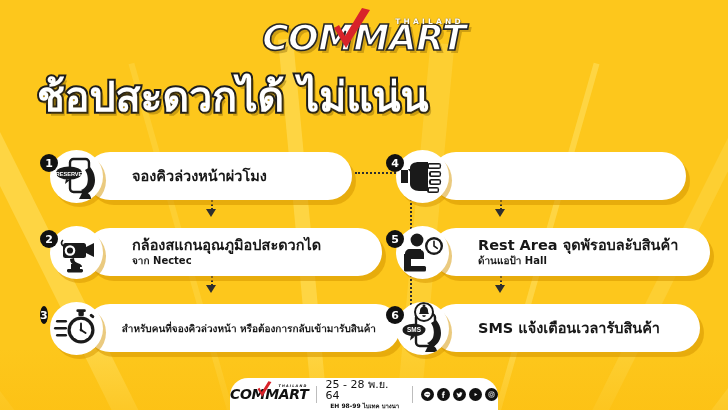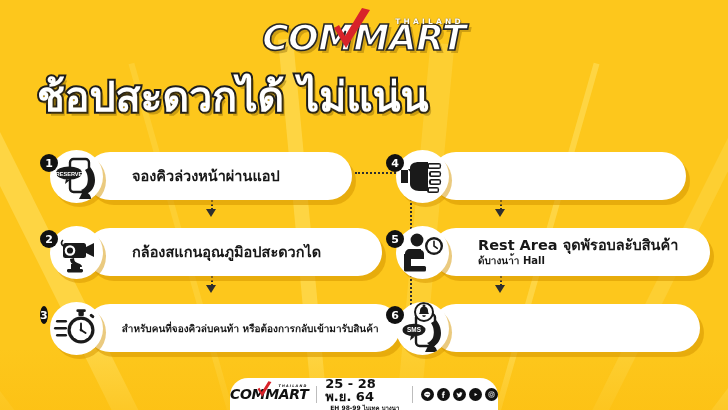--- a/index.html
+++ b/index.html
@@ -67,21 +67,21 @@
   .footer{position:absolute;left:50%;bottom:0;transform:translateX(-50%);
           width:268px;height:32px;background:#fff;border-radius:18px 18px 0 0;
           display:flex;align-items:center;justify-content:center;gap:8px;}
   .f-logo{position:relative;font-size:14px;font-weight:bold;font-style:italic;
           color:#111;letter-spacing:-0.3px;}
   .f-thai{position:absolute;right:1px;top:-2px;font-size:3.4px;font-weight:bold;
           letter-spacing:1.2px;color:#111;}
   .f-check{position:absolute;left:26px;top:-5px;width:17px;height:19px;}
   .f-sep{width:1px;height:17px;background:#bdbdbd;}
   .f-date{display:flex;flex-direction:column;align-items:center;line-height:1;}
-  .f-d1{font-size:13px;font-weight:bold;color:#111;}
+  .f-d1{font-size:11px;font-weight:normal;color:#111;}
   .f-d2{font-size:6px;font-weight:bold;color:#111;margin-top:2px;}
   .socials{display:flex;gap:3px;align-items:center;}
   .soc{width:13px;height:13px;border-radius:50%;background:#111;
        display:flex;align-items:center;justify-content:center;}
   .soc svg{width:9px;height:9px;fill:#fff;}
 </style>
 </head>
 <body>
 
 <div id="stage">
@@ -137,41 +137,42 @@
         <rect x="23" y="13" width="13" height="24" fill="#fff"></rect>
         <path d="M36 44c6-2 9-8 9-14 0-8-5-13-5-13l-5 3s3 4 3 9-2 9-7 11z" fill="#1a1a1a"></path>
         <path d="M33 41c5 1 8 4 8 8h-12z" fill="#1a1a1a"></path>
         <ellipse cx="19" cy="23" rx="13" ry="6.6" fill="#1a1a1a"></ellipse>
         <path d="M16 29l-1 5 5-4z" fill="#1a1a1a"></path>
         <text x="19" y="25.6" font-size="5.6" font-weight="bold" fill="#fff" text-anchor="middle" font-family="'Liberation Sans',sans-serif">RESERVE</text>
       </svg>
     </div>
     <div class="badge">1</div>
     <div class="txt">
-      <div class="t1 only">จองคิวล่วงหน้าผ่านแอป</div>
+      <div class="t1 only">จองคิวล่วงหน้าผ่วโมง</div>
     </div>
   </div>
 
   <div class="card" style="left:42px;top:228px;width:310px;">
     <div class="pill" style="width:296px;"></div>
     <div class="icon-circle">
       <svg viewBox="0 0 53 53" width="53" height="53">
         <rect x="13" y="17" width="23" height="15" rx="2.5" fill="#1a1a1a"></rect>
         <path d="M36 21l8-4v14l-8-4z" fill="#1a1a1a"></path>
         <circle cx="20" cy="24.5" r="5.3" fill="#fff"></circle>
         <circle cx="20" cy="24.5" r="3.1" fill="#1a1a1a"></circle>
         <path d="M24 32c0 7 8 4 8 9h-4c0-2-8-1-8-8z" fill="#1a1a1a"></path>
         <rect x="21" y="38" width="9" height="6" fill="#1a1a1a"></rect>
         <rect x="17" y="43" width="16" height="3.4" rx="1.4" fill="#1a1a1a"></rect>
         <path d="M13 14c-2 2-2 4 0 6" stroke="#1a1a1a" stroke-width="1.6" fill="none"></path>
       </svg>
     </div>
     <div class="badge">2</div>
     <div class="txt">
       <div class="t1">กล้องสแกนอุณภูมิอปสะดวกได</div>
+      <div class="t2">จาก Nectec</div>
     </div>
   </div>
 
   <div class="card" style="left:42px;top:304px;width:320px;">
     <div class="pill" style="width:314px;"></div>
     <div class="icon-circle">
       <svg viewBox="0 0 53 53" width="53" height="53">
         <rect x="6" y="18" width="11" height="2.6" rx="1.3" fill="#1a1a1a"></rect>
         <rect x="4" y="25" width="13" height="2.6" rx="1.3" fill="#1a1a1a"></rect>
         <rect x="6" y="32" width="11" height="2.6" rx="1.3" fill="#1a1a1a"></rect>
@@ -179,21 +180,21 @@
         <circle cx="31" cy="28" r="10.3" fill="#fff"></circle>
         <rect x="28.4" y="9.5" width="5.4" height="4.4" rx="1" fill="#1a1a1a"></rect>
         <rect x="26.4" y="7.2" width="9.4" height="2.8" rx="1.3" fill="#1a1a1a"></rect>
         <rect x="39.5" y="12.5" width="5" height="3" rx="1.4" fill="#1a1a1a" transform="rotate(40 42 14)"></rect>
         <path d="M31 21.5v6.5l4.6 3" stroke="#1a1a1a" stroke-width="1.9" fill="none" stroke-linecap="round"></path>
         <circle cx="31" cy="28" r="1.4" fill="#1a1a1a"></circle>
       </svg>
     </div>
     <div class="badge">3</div>
     <div class="txt">
-      <div class="t2">สำหรับคนที่จองคิวล่บคนท้า หรือต้องการกลับเข้ามารับสินค้า</div>
+      <div class="t2">สำหรับคนที่จองคิวล่วงหน้า หรือต้องการกลับเข้ามารับสินค้า</div>
     </div>
   </div>
 
   <div class="card" style="left:388px;top:152px;width:300px;">
     <div class="pill" style="width:254px;"></div>
     <div class="icon-circle">
       <svg viewBox="0 0 53 53" width="53" height="53">
         <rect x="5" y="20" width="7" height="13" fill="#1a1a1a"></rect>
         <path d="M12 19h12c4 0 6 2 6 4s-2 4-6 4h-6" fill="#1a1a1a"></path>
         <path d="M14 18c0-4 4-6 9-6h9v29h-9c-5 0-9-3-9-7z" fill="#1a1a1a"></path>
@@ -220,41 +221,44 @@
         <rect x="8" y="28" width="5" height="14" fill="#1a1a1a"></rect>
         <path d="M14 24h10c3 0 4 2 4 4v5H14z" fill="#1a1a1a"></path>
         <circle cx="38" cy="20" r="9" fill="#1a1a1a"></circle>
         <circle cx="38" cy="20" r="6.6" fill="#fff"></circle>
         <path d="M38 15.3V20l3.3 2.3" stroke="#1a1a1a" stroke-width="1.6" fill="none" stroke-linecap="round"></path>
       </svg>
     </div>
     <div class="badge">5</div>
     <div class="txt">
       <div class="t1">Rest Area จุดพัรอบละับสินค้า</div>
-      <div class="t2">ด้บางนา้า Hall</div>
+      <div class="t2">ด้านแอป้า Hall</div>
     </div>
   </div>
 
   <div class="card" style="left:388px;top:304px;width:300px;">
     <div class="pill" style="width:268px;"></div>
     <div class="icon-circle">
       <svg viewBox="0 0 53 53" width="53" height="53">
         <rect x="20" y="12" width="19" height="32" rx="3.5" fill="#fff" stroke="#1a1a1a" stroke-width="2.4"></rect>
         <path d="M36 45c6-2 9-8 9-14 0-8-5-13-5-13l-5 3s3 4 3 9-2 9-7 11z" fill="#1a1a1a"></path>
         <path d="M33 42c5 1 8 4 8 8h-12z" fill="#1a1a1a"></path>
         <circle cx="28" cy="10" r="9" fill="#fff" stroke="#1a1a1a" stroke-width="2"></circle>
         <path d="M28 4.5c-2.6 0-4 1.8-4 4 0 2.6-1.2 3.6-1.2 3.6h10.4s-1.2-1-1.2-3.6c0-2.2-1.4-4-4-4z" fill="#1a1a1a"></path>
         <rect x="26.6" y="2.6" width="2.8" height="2.4" rx="1.2" fill="#1a1a1a"></rect>
         <path d="M26.2 13.2h3.6c0 1-.8 1.7-1.8 1.7s-1.8-.7-1.8-1.7z" fill="#1a1a1a"></path>
         <ellipse cx="18" cy="28" rx="11.5" ry="6.2" fill="#1a1a1a"></ellipse>
         <path d="M15 33.6l-1 5 5-4z" fill="#1a1a1a"></path>
         <text x="18" y="30.4" font-size="6.4" font-weight="bold" fill="#fff" text-anchor="middle" font-family="'Liberation Sans',sans-serif">SMS</text>
       </svg>
     </div>
     <div class="badge">6</div>
+    <div class="txt">
+      <div class="t1 only">SMS แจ้งเตือนเวลารับสินค้า</div>
+    </div>
   </div>
 
   <div class="footer">
     <div class="f-logo">
       <span class="f-thai">THAILAND</span>
       <span>COMMART</span>
       <svg class="f-check" viewBox="0 0 44 48">
         <path d="M4 20 L16 40 L40 2 L32 0 L15 28 L9 17 Z" fill="#D8232A"></path>
       </svg>
     </div>

